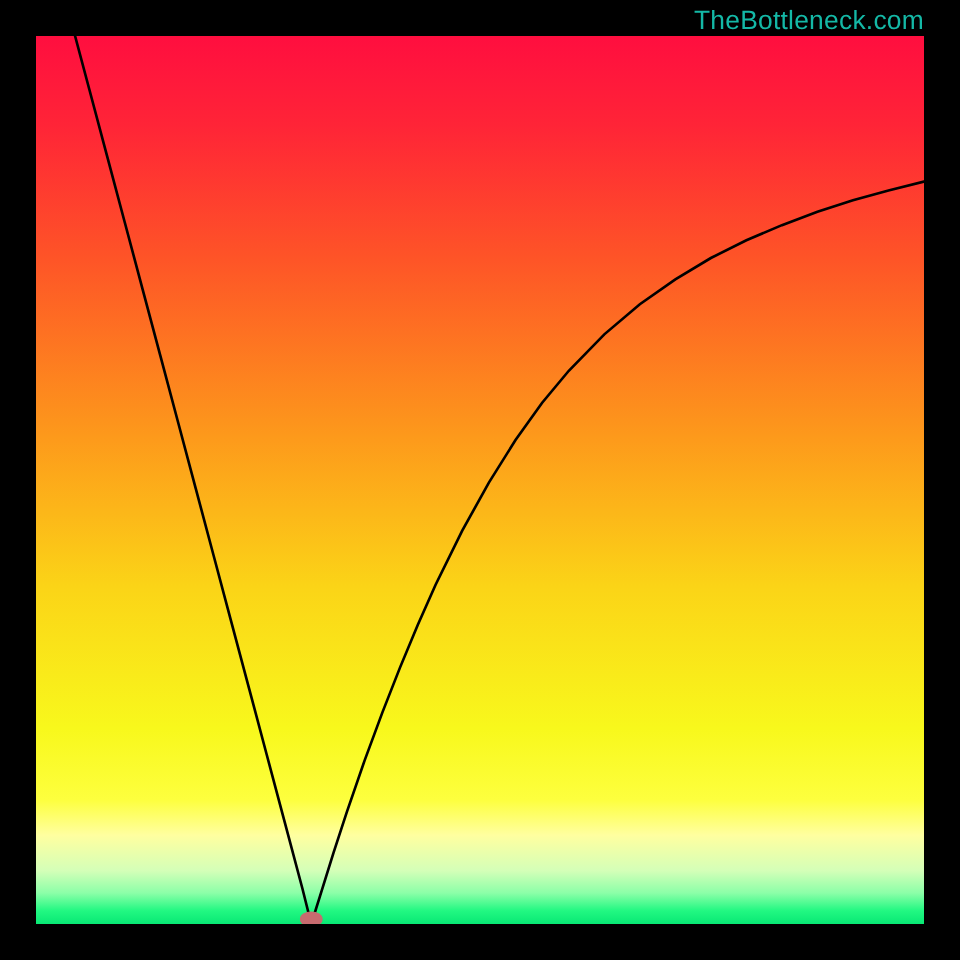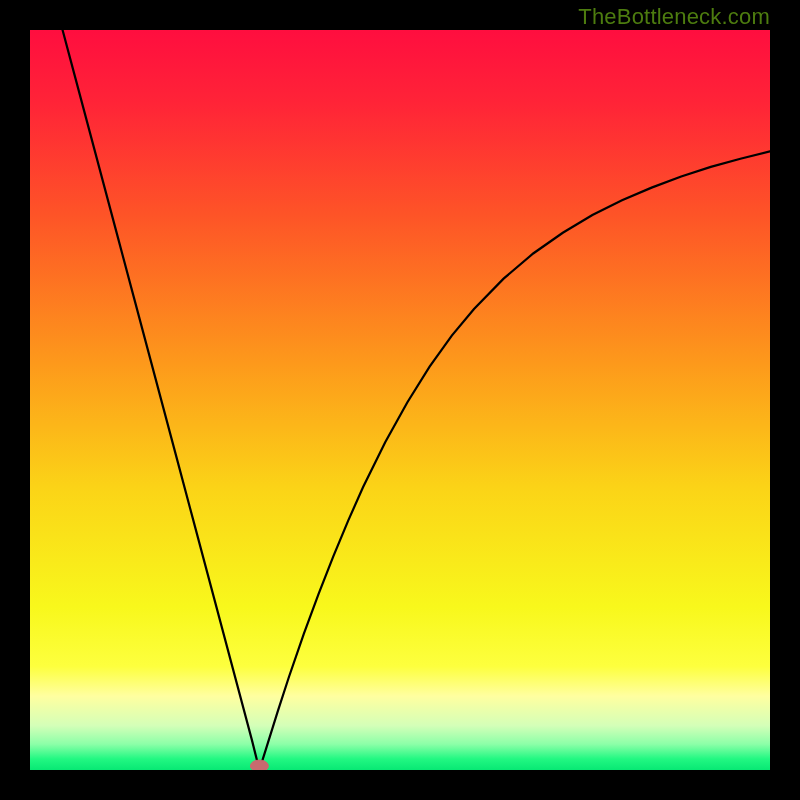--- a/index.html
+++ b/index.html
@@ -36,21 +36,21 @@
     position: absolute;
     left: 0;
     top: 0;
     width: 100%;
     height: 100%;
   }
   .watermark {
     position: absolute;
     top: 4px;
     right: 30px;
-    color: #4d7c0f;
+    color: #14b8a6;
     font-size: 22px;
     font-weight: 500;
     letter-spacing: 0.2px;
   }
   .min-dot {
     fill: #C76B6F;
     stroke: #C76B6F;
   }
 </style>
 </head>

